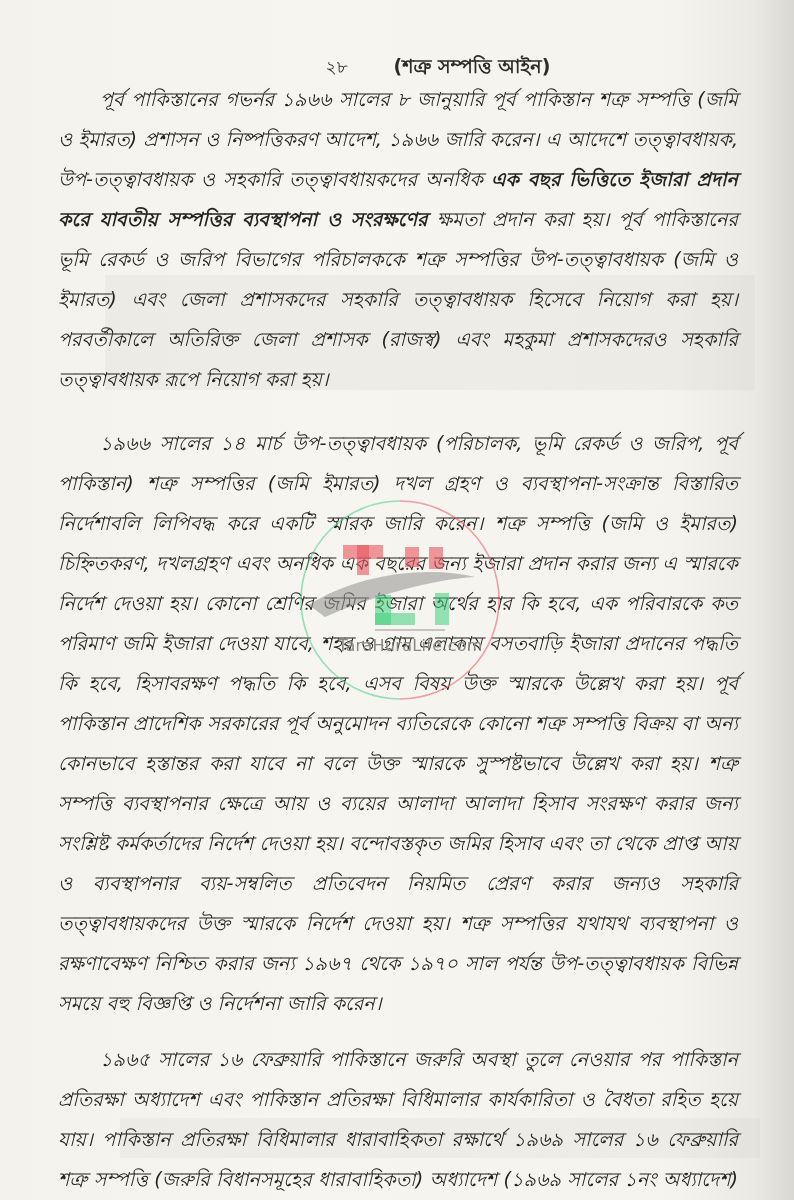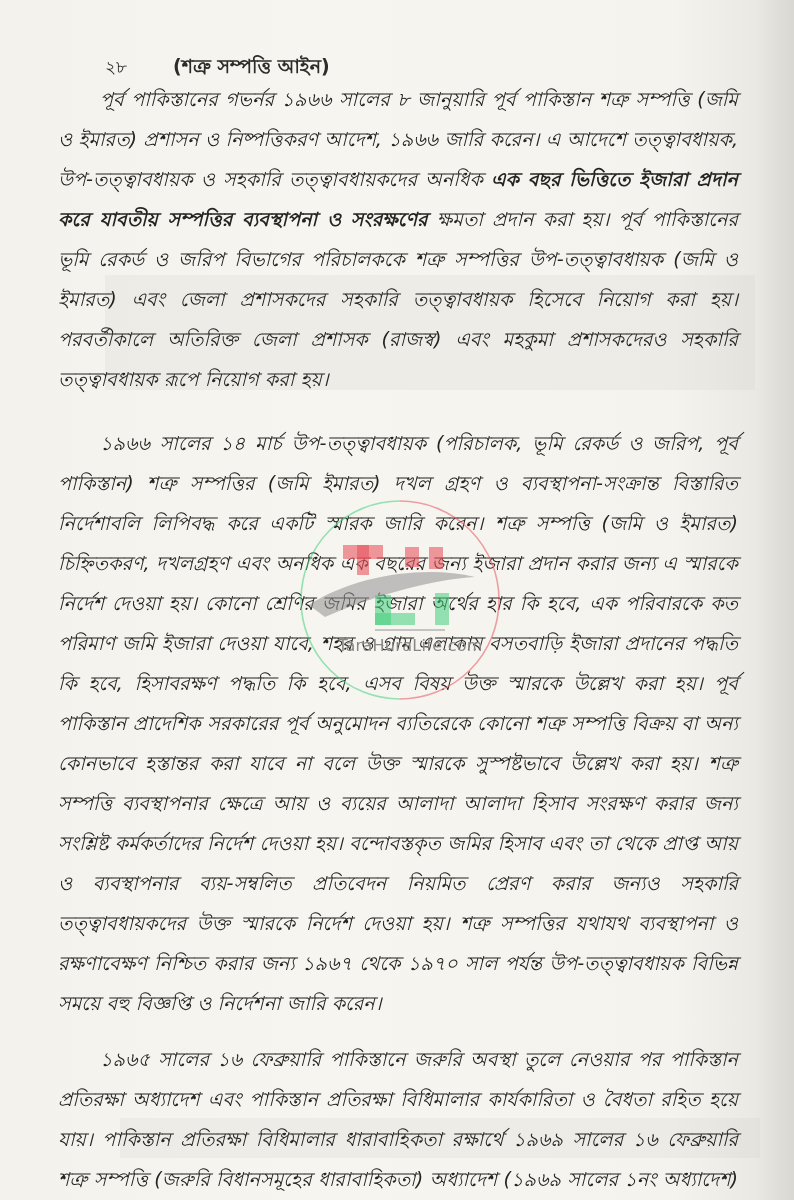--- a/index.html
+++ b/index.html
@@ -29,25 +29,26 @@
     }
     .shade-box2 {
       position: absolute;
       left: 120px; top: 1118px;
       width: 640px; height: 40px;
       background: rgba(200,198,192,0.18);
     }
     .header {
       position: absolute;
       top: 52px;
-      left: 105px;
+      left: 118px;
       width: 640px;
       height: 26px;
       display: flex;
       align-items: baseline;
+      justify-content: center;
     }
     .page-num {
       font-family: "DejaVu Sans", sans-serif;
       font-size: 17px;
       width: 62px;
       color: #2e2c2a;
     }
     .running-title {
       font-family: "Liberation Serif", serif;
       font-weight: bold;

